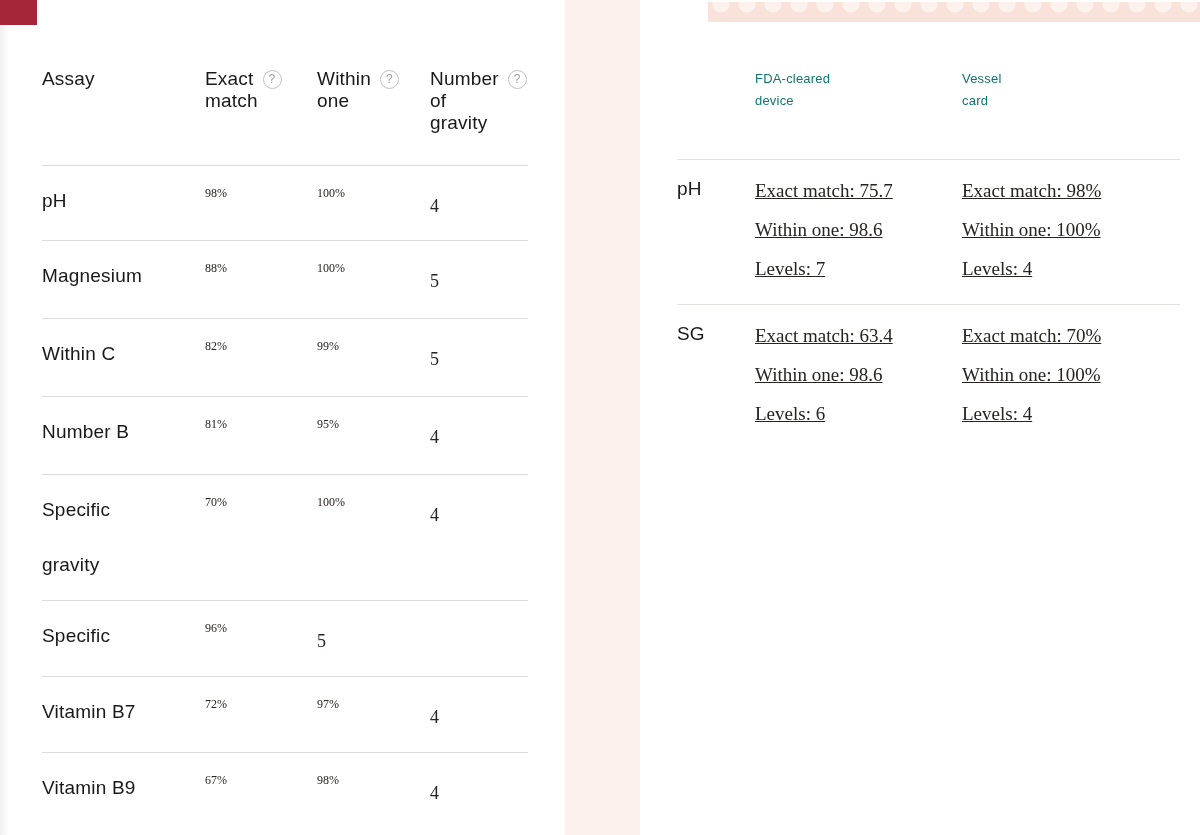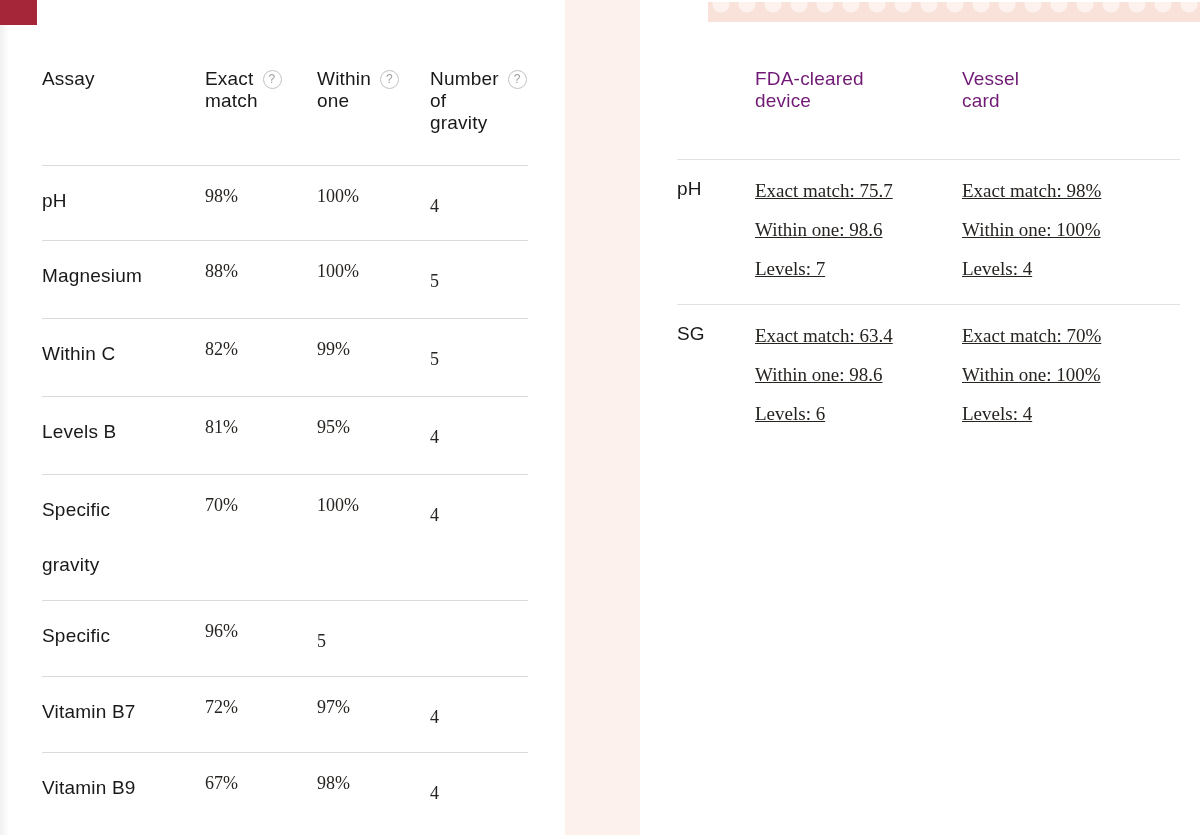--- a/index.html
+++ b/index.html
@@ -46,39 +46,39 @@
     font-size: 12px; font-weight: 400; color: #9d9d9d;
     flex: 0 0 auto; cursor: default;
   }
   .lt-row { border-top: 1px solid #dbdbdb; }
   .cell-assay {
     font-size: 19px; letter-spacing: 0.2px; font-weight: 500; color: #191919;
     line-height: 55px; padding-top: 7px; white-space: pre-line;
   }
   .cell-pct {
     font-family: "Liberation Serif", serif;
-    font-size: 18px; color: #262320; padding-top: 21px; line-height: 1;
+    font-size: 12px; color: #262320; padding-top: 21px; line-height: 1;
   }
   .cell-bucket {
     font-family: "Liberation Serif", serif;
     font-size: 18px; color: #262320; padding-top: 31px; line-height: 1;
   }
   .h-75  { height: 75px;  } .h-78 { height: 78px; }
   .h-126 { height: 126px; } .h-76 { height: 76px; }
   .h-83  { height: 83px;  }
 
   
   .right-table {
     position: absolute; left: 677px; top: 60px; width: 503px;
   }
   .rt-grid { display: grid; grid-template-columns: 78px 207px 1fr; }
   .rt-header { padding-top: 8px; height: 100px; border-bottom: 1px solid #e4e2e0; }
   .rt-header .hcell {
-    font-size: 19px; line-height: 22px; letter-spacing: 0.2px;
-    font-weight: 500; color: #701a75; white-space: pre-line;
+    font-size: 13px; line-height: 22px; letter-spacing: 0.2px;
+    font-weight: 500; color: #0f766e; white-space: pre-line;
   }
   .rt-row { height: 145px; }
   .rt-row.bordered { border-bottom: 1px solid #e4e2e0; }
   .rt-label {
     font-size: 19px; letter-spacing: 0.2px; font-weight: 500; color: #191919;
     padding-top: 18px;
   }
   .rt-cell { padding-top: 11px; }
   .rt-cell p {
     font-family: "Liberation Serif", serif;
@@ -140,21 +140,21 @@
   </div>
 
   <div class="lt-grid lt-row h-78">
     <div class="cell-assay">Within C</div>
     <div class="cell-pct">82%</div>
     <div class="cell-pct">99%</div>
     <div class="cell-bucket">5</div>
   </div>
 
   <div class="lt-grid lt-row h-78">
-    <div class="cell-assay">Levels B</div>
+    <div class="cell-assay">Number B</div>
     <div class="cell-pct">81%</div>
     <div class="cell-pct">95%</div>
     <div class="cell-bucket">4</div>
   </div>
 
   <div class="lt-grid lt-row h-126">
     <div class="cell-assay">Specific
 gravity</div>
     <div class="cell-pct">70%</div>
     <div class="cell-pct">100%</div>

